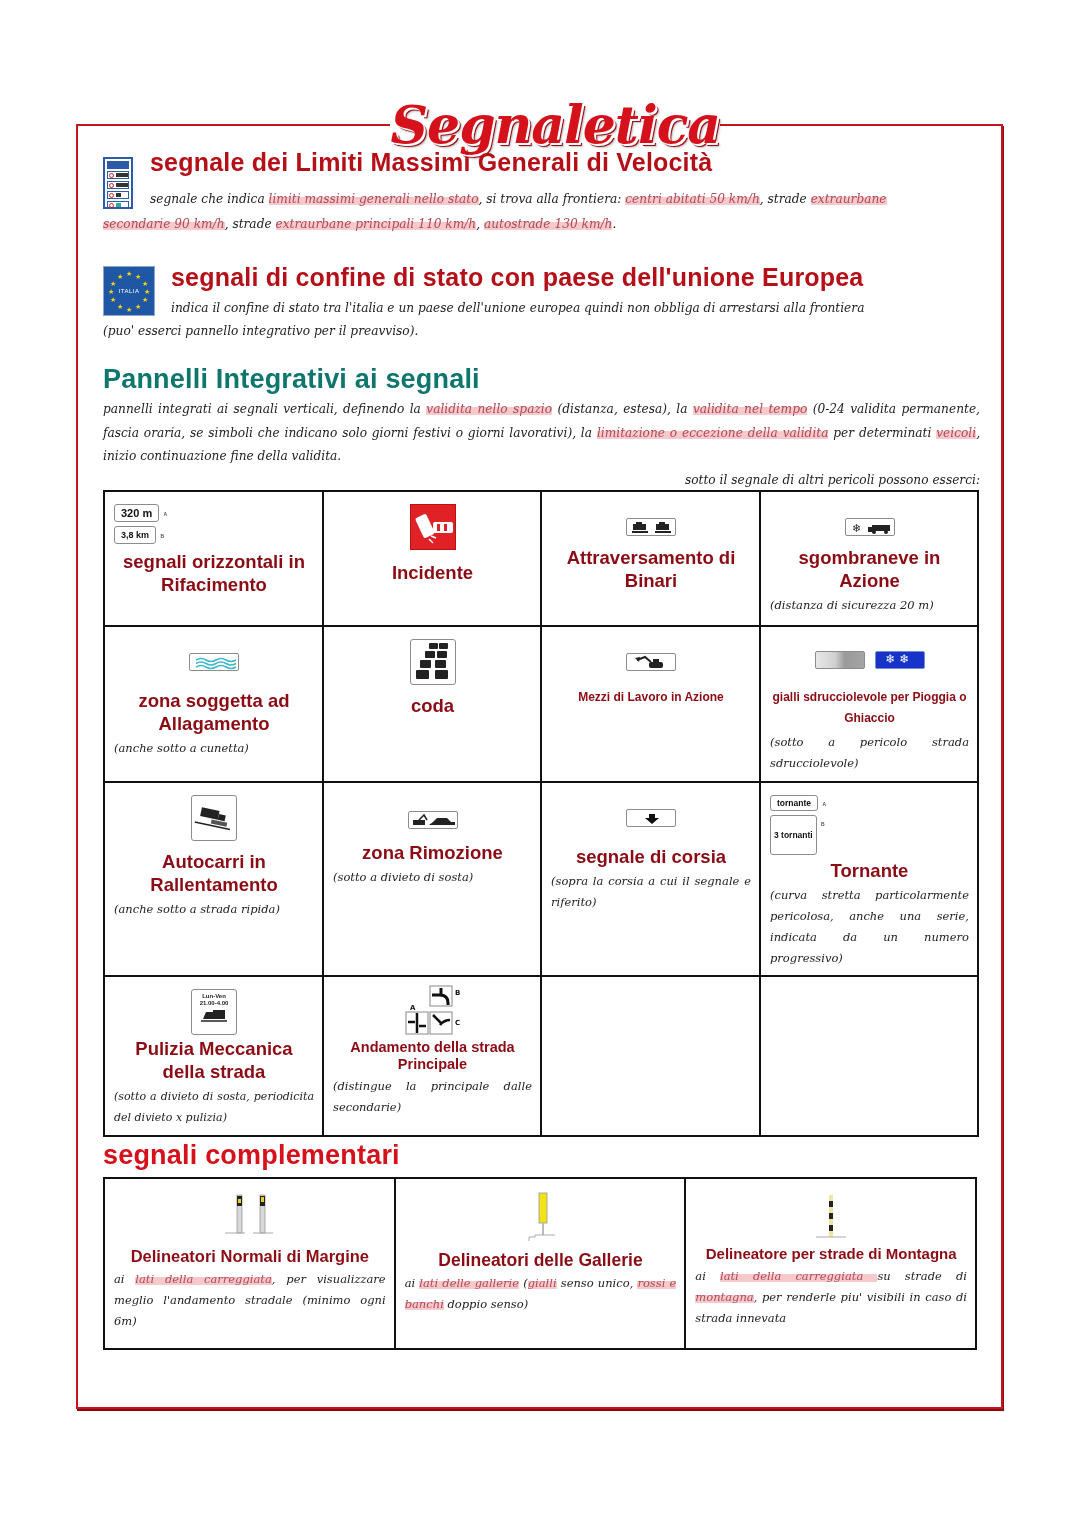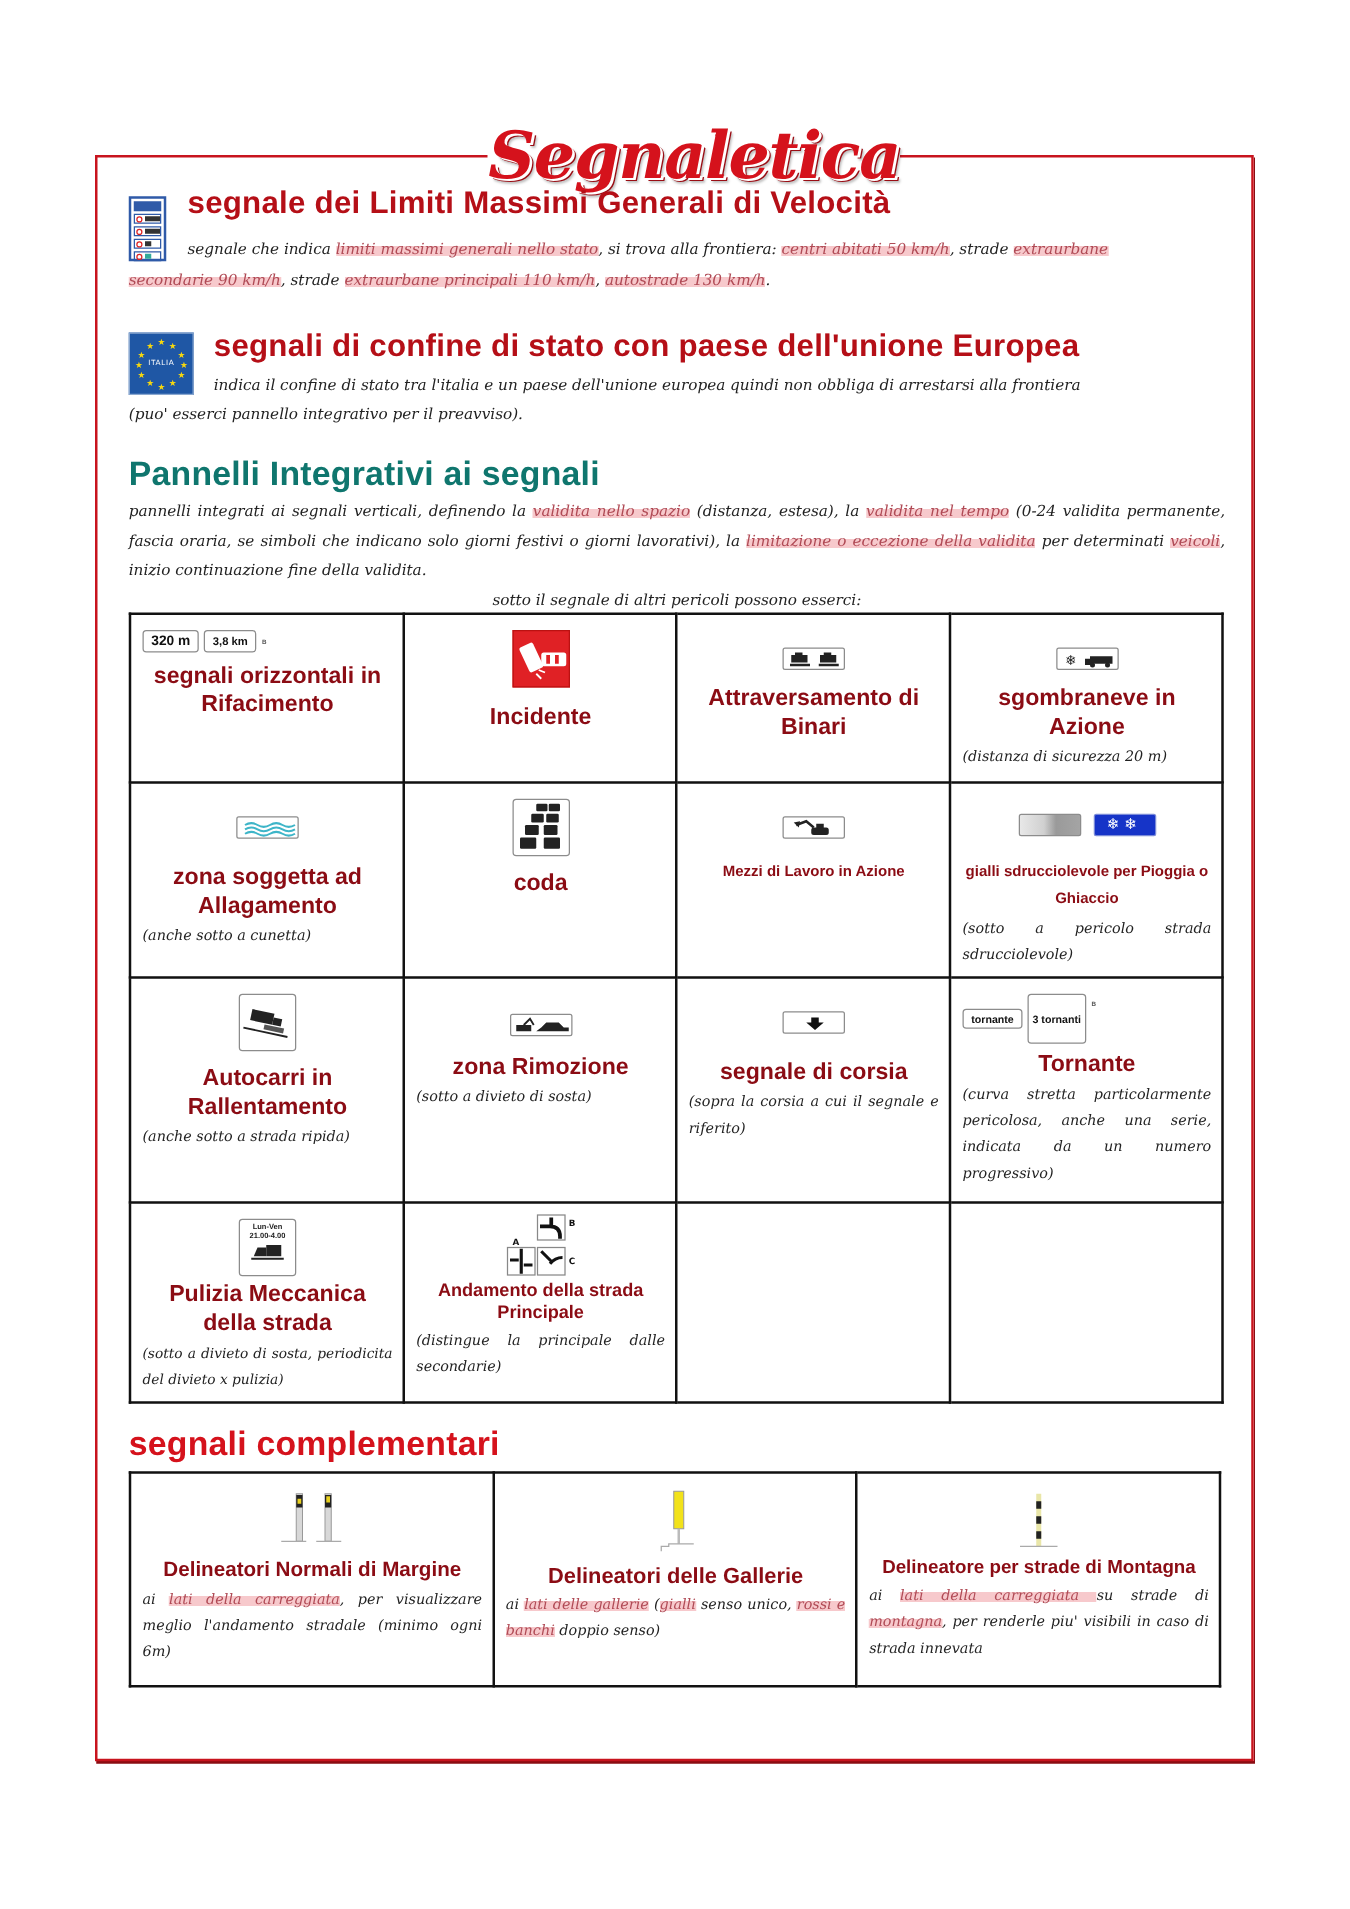--- a/index.html
+++ b/index.html
@@ -71,21 +71,21 @@
     font-family: "DejaVu Serif", serif; font-style: italic; font-size: 11.5px;
     line-height: 21px; text-align: justify; color: #222; margin-top: 3px;
   }
 
   .plate {
     display: inline-block; border: 1.5px solid #8c8c8c; border-radius: 3px; background: #fff;
     font-family: "Liberation Sans", sans-serif; font-weight: bold; color: #111;
     font-size: 11px; line-height: 16px; padding: 0 6px; position: relative;
   }
   .plate .sup { position:absolute; right:-9px; top:1px; font-size:5px; color:#555; }
-  .plate-stack { display:flex; flex-direction:row; align-items:center; gap:4px; }
+  .plate-stack { display:flex; flex-direction:column; align-items:flex-start; gap:4px; }
 
   .sign-red { display:inline-block; width:46px; height:46px; background:#e02125; border:1px solid #b11; position:relative; }
   .sign-wide { display:inline-block; width:50px; height:18px; border:1.5px solid #8c8c8c; border-radius:2px; background:#fff; position:relative; vertical-align:middle; }
   .sign-square { display:inline-block; width:46px; height:46px; border:1.5px solid #8c8c8c; border-radius:3px; background:#fff; position:relative; }
 
   table.comp {
     position: absolute; left: 103px; top: 1177px; width: 874px; height: 173px;
     border-collapse: collapse; table-layout: fixed; padding-left: 19px;
   }
   table.comp td {
@@ -141,21 +141,21 @@
   </div>
   <div class="label">ITALIA</div>
 </div>
 <div class="h2 sec2-title">segnali di confine di stato con paese dell'unione Europea</div>
 <div class="body-text sec2-text1">indica il confine di stato tra l'italia e un paese dell'unione europea quindi non obbliga di arrestarsi alla frontiera</div>
 <div class="body-text sec2-text2">(puo' esserci pannello integrativo per il preavviso).</div>
 
 <div class="h2 sec3-title">Pannelli Integrativi ai segnali</div>
 <div class="body-text sec3-text">
   <p><span>pannelli integrati ai segnali verticali, definendo la </span><span class="hl">validita nello spazio</span><span> (distanza, estesa), la </span><span class="hl">validita nel tempo</span><span> (0-24 validita permanente, fascia oraria, se simboli che indicano solo giorni festivi o giorni lavorativi), la </span><span class="hl">limitazione o eccezione della validita</span><span> per determinati </span><span class="hl">veicoli</span><span>, inizio continuazione fine della validita.</span></p>
-  <p style="text-align:center">sotto il segnale di altri pericoli possono esserci:</p>
+  <p style="text-align:right">sotto il segnale di altri pericoli possono esserci:</p>
 </div>
 
 <table class="grid">
   <colgroup>
       <col style="width:219px">
       <col style="width:218px">
       <col style="width:219px">
       <col style="width:218px">
     </colgroup>
 

